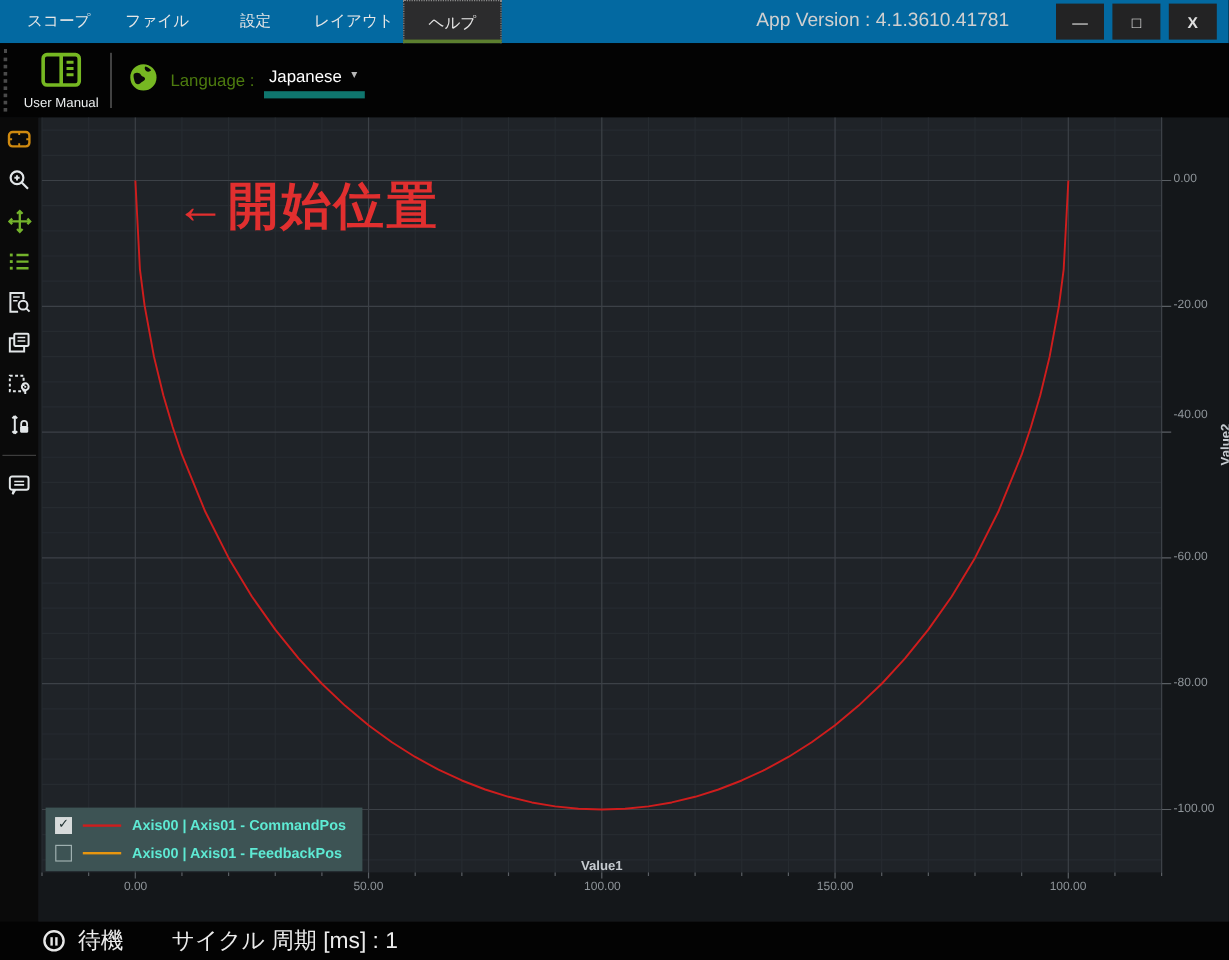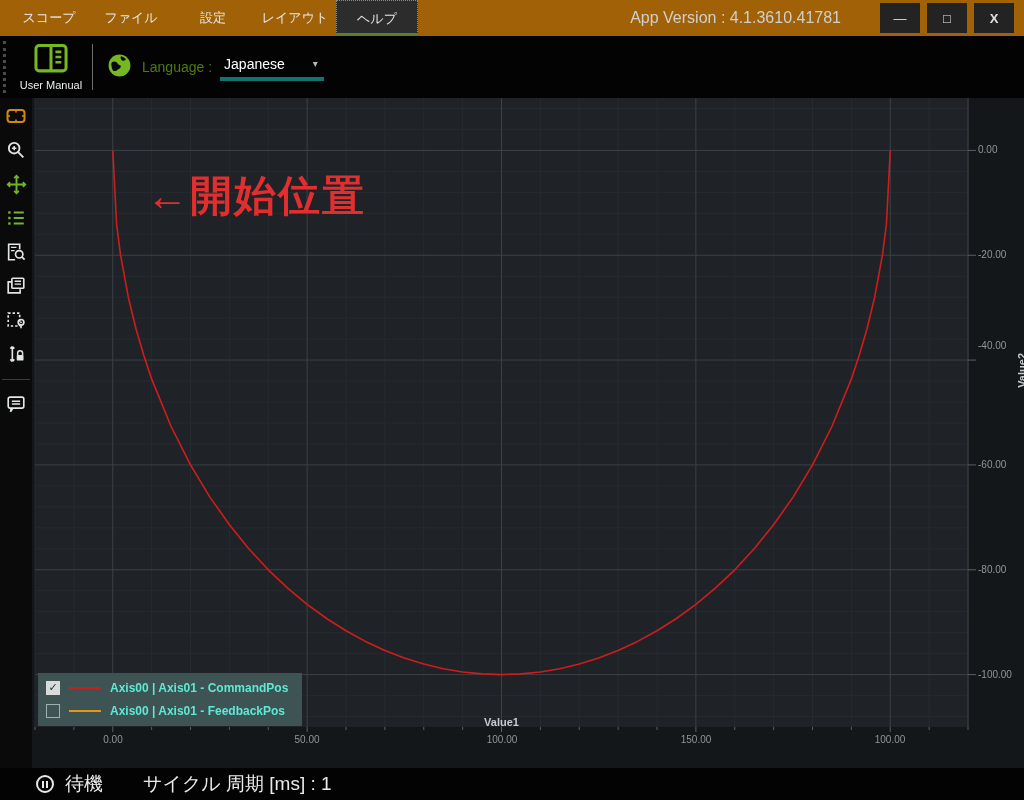--- a/index.html
+++ b/index.html
@@ -1,42 +1,42 @@
 <!DOCTYPE html>
 <html><head>
 <meta charset="utf-8">
 <style>
   * { margin:0; padding:0; box-sizing:border-box; }
   html,body { width:1024px; height:800px; background:#000; overflow:hidden;
     font-family:"Liberation Sans","DejaVu Sans",sans-serif; }
   .window { width:1024px; height:800px; display:flex; flex-direction:column; }
 
   
-  .menubar { height:36px; background:#a16207; display:flex; align-items:stretch; flex:0 0 36px; }
+  .menubar { height:36px; background:#0369a1; display:flex; align-items:stretch; flex:0 0 36px; }
   .menu-items { display:flex; align-items:stretch; padding-left:8px; }
   .menu-item { width:82px; display:flex; align-items:center; justify-content:center;
     color:#e6e6e6; font-size:13px; position:relative; cursor:default; }
   .menu-item.active { background:#2c2c2d; border:1px dotted #8a8a8a; border-bottom:none; }
   .menu-item.active::after { content:''; position:absolute; left:-1px; right:-1px; bottom:0;
     height:3px; background:#5c7f2f; }
   .menubar-right { margin-left:auto; display:flex; align-items:center; padding-right:10px; }
   .app-version { color:#cfcfcf; font-size:16px; margin-right:32px; }
   .win-btn { width:40px; height:30px; background:#232324; color:#e0e0e0; display:flex;
     align-items:center; justify-content:center; font-size:13px; margin-left:7px; }
   .win-btn.close { font-weight:bold; }
 
   
   .toolbar { height:62px; background:#030303; display:flex; align-items:center; flex:0 0 62px; }
   .grip { height:52px; border-left:3px dotted #4a4a4a; margin:0 10px 0 3px; }
   .tool-group { display:flex; flex-direction:column; align-items:center; width:70px;
     color:#eceff0; font-size:11px; gap:2px; }
   .vsep { width:1px; height:46px; background:#6d6d6d; margin:0 14px 0 6px; }
   .lang-label { color:#4d7c0f; font-size:14px; margin:0 8px 0 10px; }
-  .lang-select { display:flex; align-items:center; gap:28px; color:#fff; font-size:14px;
-    border-bottom:4px solid #0f766e; padding:2px 6px 5px 4px; }
+  .lang-select { display:flex; align-items:center; gap:8px; color:#fff; font-size:14px;
+    border-bottom:6px solid #0f766e; padding:2px 6px 5px 4px; }
   .caret { font-size:10px; color:#b8b8b8; }
 
   
   .main { flex:1; display:flex; background:#14171a; }
   .sidebar { width:32px; background:#0a0a0a; display:flex; flex-direction:column;
     align-items:center; padding-top:6px; gap:10px; flex:0 0 32px; }
   .tool-btn { width:24px; height:24px; display:flex; align-items:center; justify-content:center; }
   .sidebar-sep { width:28px; height:1px; background:#3d3d3d; margin:3px 0 2px; }
 
   .plot-panel { flex:1; position:relative; background:#14171a; }
@@ -297,21 +297,21 @@
       <div class="x-axis" id="x-axis">
           <div class="x-lab" style="left: 78px;">0.00</div>
           <div class="x-lab" style="left: 272px;">50.00</div>
           <div class="x-lab" style="left: 467px;">100.00</div>
           <div class="x-lab" style="left: 661px;">150.00</div>
           <div class="x-lab" style="left: 855px;">100.00</div>
         </div>
       <div class="axis-title-y">Value2</div>
       <div class="axis-title-x">Value1</div>
 
-      <div class="annotation" id="annotation" style="color: rgb(225, 47, 47); margin-top: 24px;">←開始位置</div>
+      <div class="annotation" id="annotation" style="color: rgb(225, 47, 47);">←開始位置</div>
 
       <div class="legend">
         <div class="legend-row">
           <span class="cb checked">✓</span>
           <span class="swatch" style="background: rgb(207, 29, 29);"></span>
           <span class="legend-label">Axis00 | Axis01 - CommandPos</span>
         </div>
         <div class="legend-row">
           <span class="cb"></span>
           <span class="swatch" style="background: rgb(232, 150, 15);"></span>

